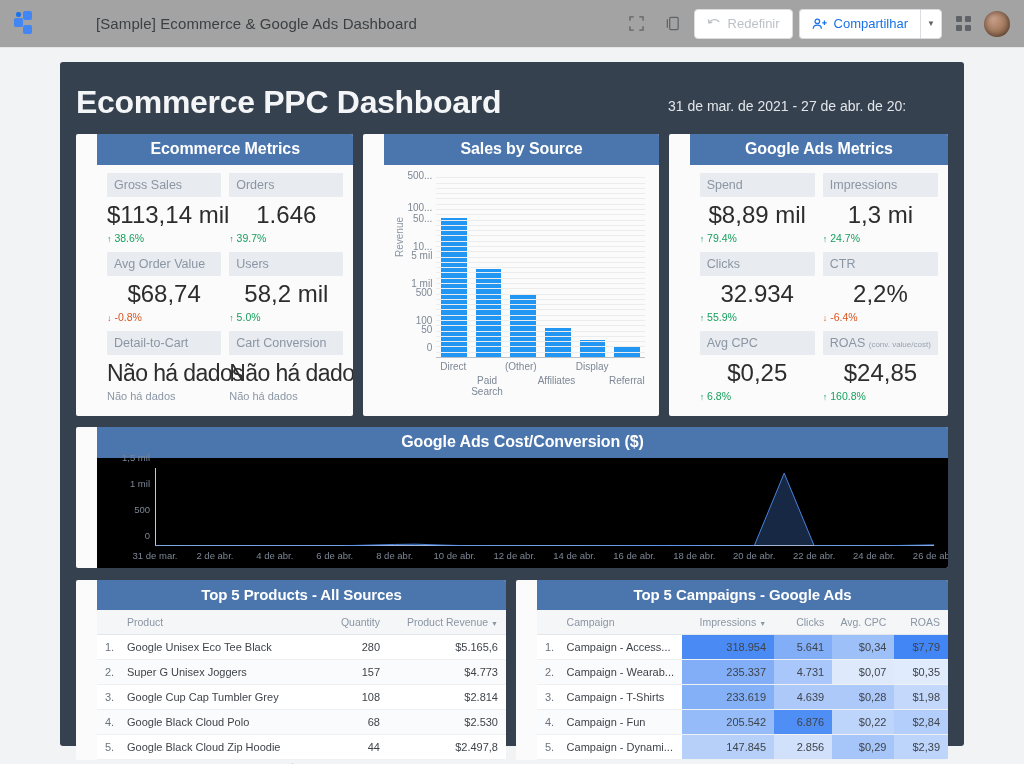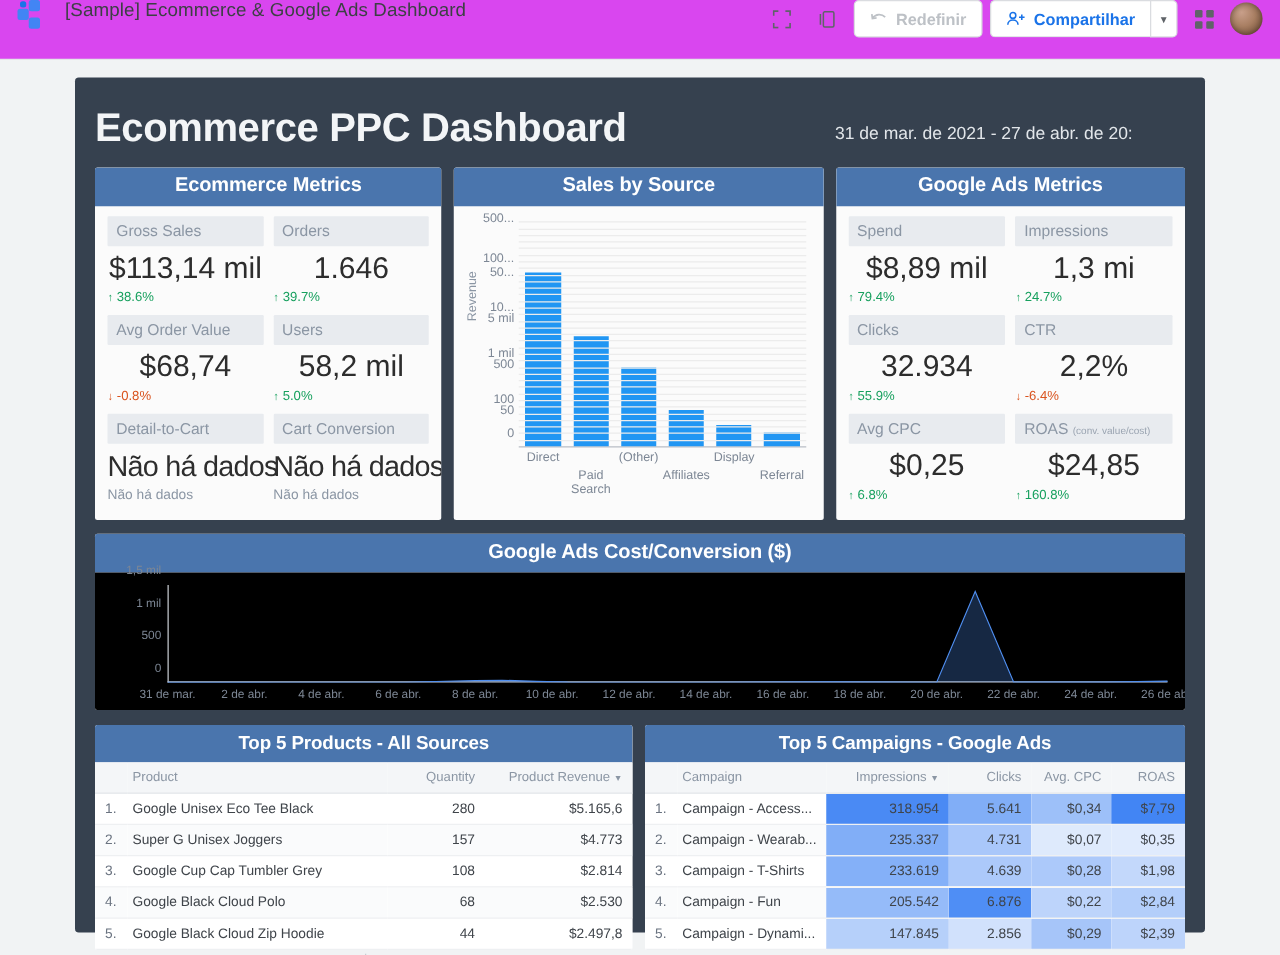--- a/index.html
+++ b/index.html
@@ -6,44 +6,45 @@
   html, body {
     width: 1024px; height: 764px;
     font-family: "Liberation Sans", sans-serif;
     background: #f1f3f4;
     overflow: hidden;
   }
 
   
   .appbar {
     height: 48px; width: 1024px;
-    background: #d946ef;
-    display: flex; align-items: flex-start;
+    background: #a3a3a3;
+    display: flex; align-items: center;
     border-bottom: 1px solid #e4e6e8;
     padding: 0 14px;
+    gap: 44px;
   }
   .ds-logo { width: 26px; height: 26px; margin-right: 12px; flex: 0 0 auto; position: relative; }
   .ds-logo span { position: absolute; border-radius: 2px; display: block; }
   .ds-logo .b1 { width: 9px; height: 9px; background: #4285f4; left: 9px; top: 0px; }
   .ds-logo .b2 { width: 9px; height: 9px; background: #4285f4; left: 0px;  top: 7px; }
   .ds-logo .b3 { width: 9px; height: 9px; background: #4285f4; left: 9px;  top: 14px; }
   .ds-logo .b4 { width: 5px; height: 5px; background: #1a73e8; left: 2px;  top: 1px; }
   .appbar-title {
     font-size: 15px; color: #3c4043; letter-spacing: .1px; white-space: nowrap;
   }
   .appbar-right { margin-left: auto; display: flex; align-items: center; gap: 6px; }
   .icon-btn {
     width: 30px; height: 30px; border-radius: 50%;
     display: flex; align-items: center; justify-content: center;
     color: #5f6368; background: transparent;
   }
   .btn-outline {
     height: 30px; border: 1px solid #dadce0; border-radius: 4px;
     display: flex; align-items: center; padding: 0 12px;
-    font-size: 13px; background: #fff; gap: 6px; white-space: nowrap; font-weight: bold;
+    font-size: 13px; background: #fff; gap: 6px; white-space: nowrap;
   }
   .btn-reset { color: #bdc1c6; }
   .btn-share { color: #1a73e8; border-right: none; border-radius: 4px 0 0 4px; }
   .btn-share-caret {
     height: 30px; width: 22px; border: 1px solid #dadce0; border-radius: 0 4px 4px 0;
     display: flex; align-items: center; justify-content: center; background: #fff;
     color: #5f6368; font-size: 8px;
   }
   .share-group { display: flex; align-items: center; }
   .grid-icon { display: grid; grid-template-columns: 6px 6px; grid-gap: 3px; }
@@ -69,21 +70,21 @@
     line-height: 40px;
   }
   .date-range {
     margin-left: auto; display: flex; align-items: center; gap: 40px;
     color: #e2e6ea; font-size: 14px; margin-top: 16px; overflow: hidden;
     width: 280px; justify-content: space-between; white-space: nowrap;
   }
   .date-caret { font-size: 9px; color: #cfd5db; }
 
   
-  .panel { background: #fbfbfb; border-radius: 2px; overflow: hidden; }
+  .panel { background: #fbfbfb; border-radius: 2px; overflow: hidden; padding-left: 21px; }
   .panel-head {
     background: #4a75ad; color: #ffffff; text-align: center;
     font-size: 16px; font-weight: bold; padding: 6px 4px 7px 4px; letter-spacing: -.1px;
   }
   .panel-head.small { font-size: 15px; }
 
   .row-top { display: flex; gap: 10px; margin-top: 12px; }
   .col-ecom  { width: 280px; }
   .col-sales { width: 298px; }
   .col-gads  { width: 282px; }

